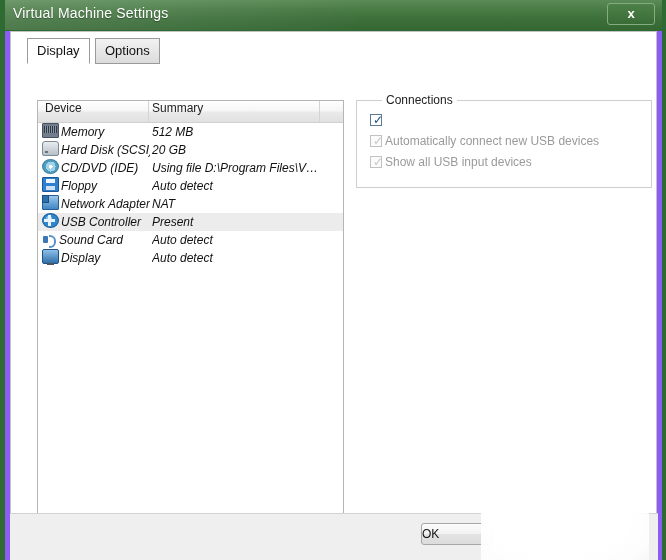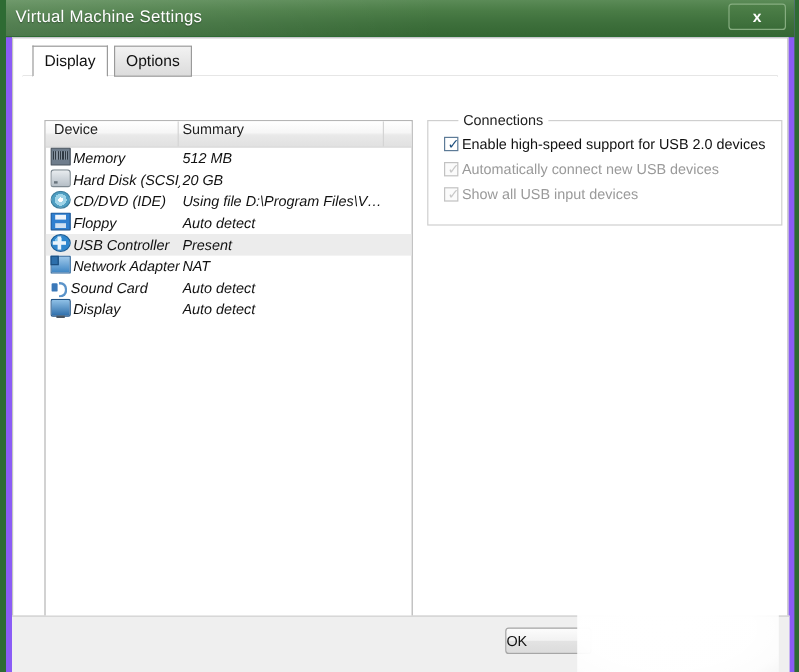--- a/index.html
+++ b/index.html
@@ -262,51 +262,51 @@
           <div class="dl-row">
             <div class="dl-dev"><span class="dl-ico ico-cd"></span><span class="dl-label">CD/DVD (IDE)</span></div>
             <div class="dl-sum">Using file D:\Program Files\V…</div>
           </div>
 
           <div class="dl-row">
             <div class="dl-dev"><span class="dl-ico ico-floppy"></span><span class="dl-label">Floppy</span></div>
             <div class="dl-sum">Auto detect</div>
           </div>
 
+          <div class="dl-row">
+            <div class="dl-dev"><span class="dl-ico ico-net"></span><span class="dl-label">Network Adapter</span></div>
+            <div class="dl-sum">NAT</div>
+          </div>
+
           <div class="dl-row selected">
             <div class="dl-dev"><span class="dl-ico ico-usb"></span><span class="dl-label">USB Controller</span></div>
             <div class="dl-sum">Present</div>
           </div>
 
           <div class="dl-row">
-            <div class="dl-dev"><span class="dl-ico ico-net"></span><span class="dl-label">Network Adapter</span></div>
-            <div class="dl-sum">NAT</div>
-          </div>
-
-          <div class="dl-row">
             <div class="dl-dev"><span class="dl-ico ico-sound"></span><span class="dl-label">Sound Card</span></div>
             <div class="dl-sum">Auto detect</div>
           </div>
 
           <div class="dl-row">
             <div class="dl-dev"><span class="dl-ico ico-display"></span><span class="dl-label">Display</span></div>
             <div class="dl-sum">Auto detect</div>
           </div>
 
         </div>
       </div>
 
       <div class="btn btn-add">Add...</div>
       <div class="btn btn-remove">Remove</div>
 
       <div class="group">
         <div class="group-title">Connections</div>
 
         <div class="cb-row r0">
-          <span class="cbox"><span class="tick">✓</span></span><span>Enable high-speed support for USB 2.0 devices</span>
+          <span class="cbox"><span class="tick">✓</span></span>
         </div>
 
         <div class="cb-row r1">
           <span class="cbox dis"><span class="tick">✓</span></span><span>Automatically connect new USB devices</span>
         </div>
 
         <div class="cb-row r2">
           <span class="cbox dis"><span class="tick">✓</span></span><span>Show all USB input devices</span>
         </div>
       </div>

